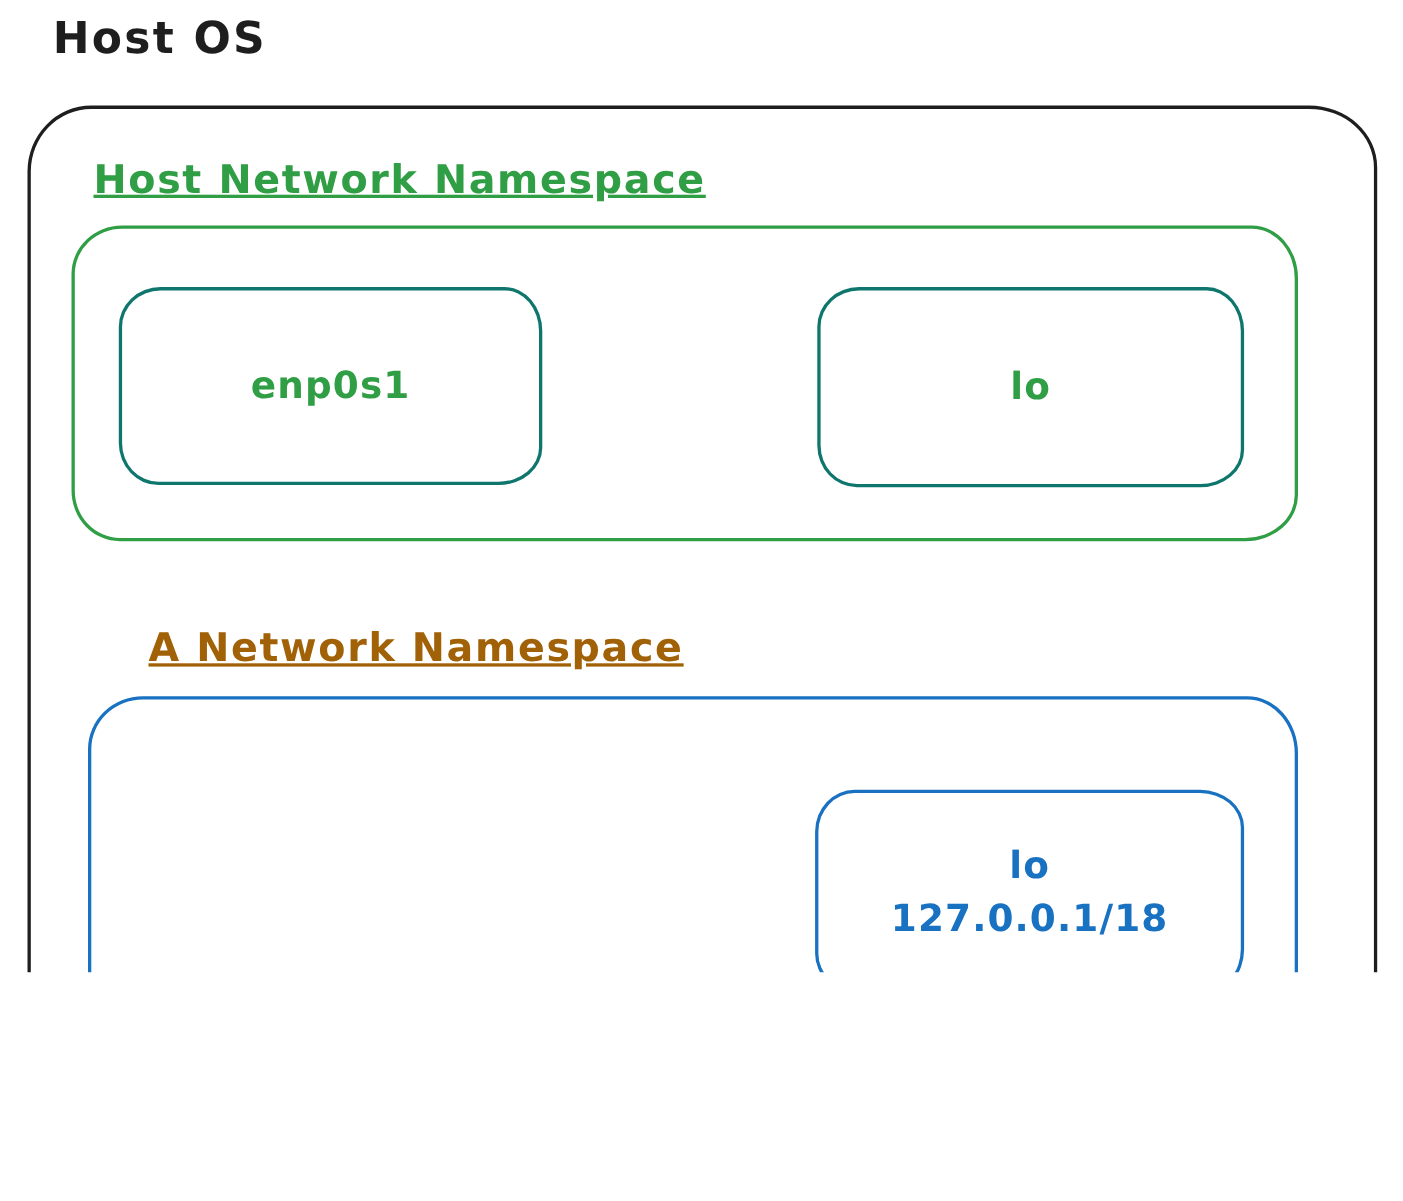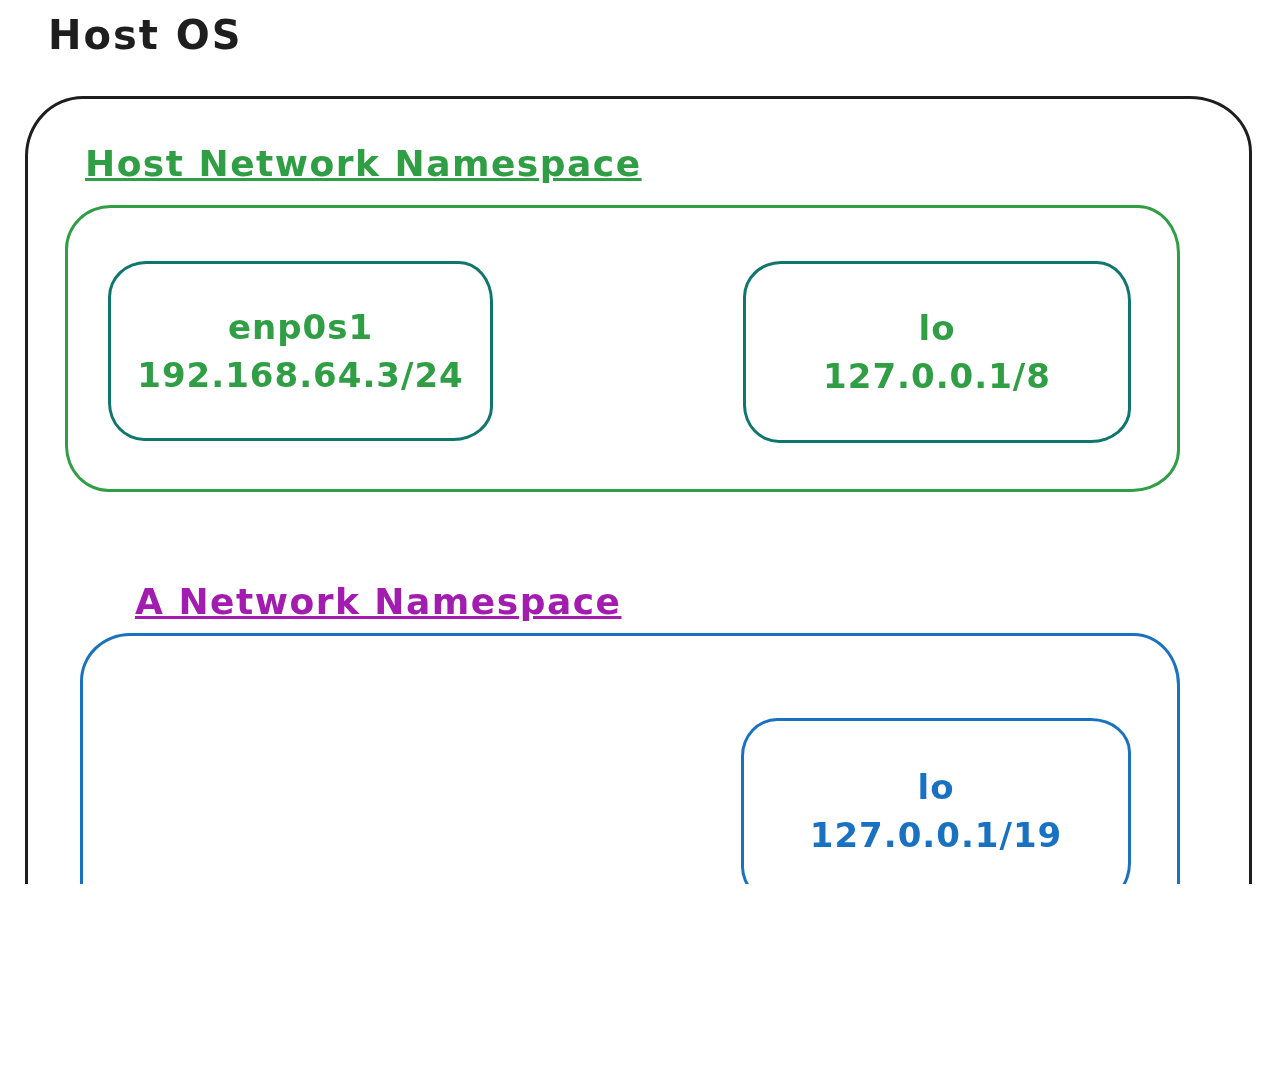--- a/index.html
+++ b/index.html
@@ -37,21 +37,21 @@
   }
   .ns-title {
     position: absolute;
     font-size: 36px;
     font-weight: 700;
     letter-spacing: 1.5px;
     white-space: nowrap;
     text-decoration: underline;
   }
   .ns-title.green { left: 85px; top: 143px; color: #2f9e44; }
-  .ns-title.blue  { left: 135px; top: 581px; color: #a21caf; }
+  .ns-title.blue  { left: 135px; top: 569px; color: #a16207; }
   .ns-rect {
     position: absolute;
     box-sizing: border-box;
     background: transparent;
   }
   .ns-rect.green {
     left: 65px;
     top: 205px;
     width: 1115px;
     height: 287px;
@@ -103,34 +103,32 @@
 
   <div class="host-os-box">
   </div>
 
   <div class="ns-title green">Host Network Namespace</div>
 
   <div class="ns-rect green">
 
     <div class="iface-box green iface-enp0s1">
       <div class="iface-name">enp0s1</div>
-      <div class="iface-addr">192.168.64.3/24</div>
     </div>
 
     <div class="iface-box green iface-lo-host">
       <div class="iface-name">lo</div>
-      <div class="iface-addr">127.0.0.1/8</div>
     </div>
 
   </div>
 
   <div class="ns-title blue">A Network Namespace</div>
 
   <div class="ns-rect blue">
 
     <div class="iface-box blue iface-lo-a">
       <div class="iface-name">lo</div>
-      <div class="iface-addr">127.0.0.1/19</div>
+      <div class="iface-addr">127.0.0.1/18</div>
     </div>
 
   </div>
 
 </div>
 
 </body></html>

